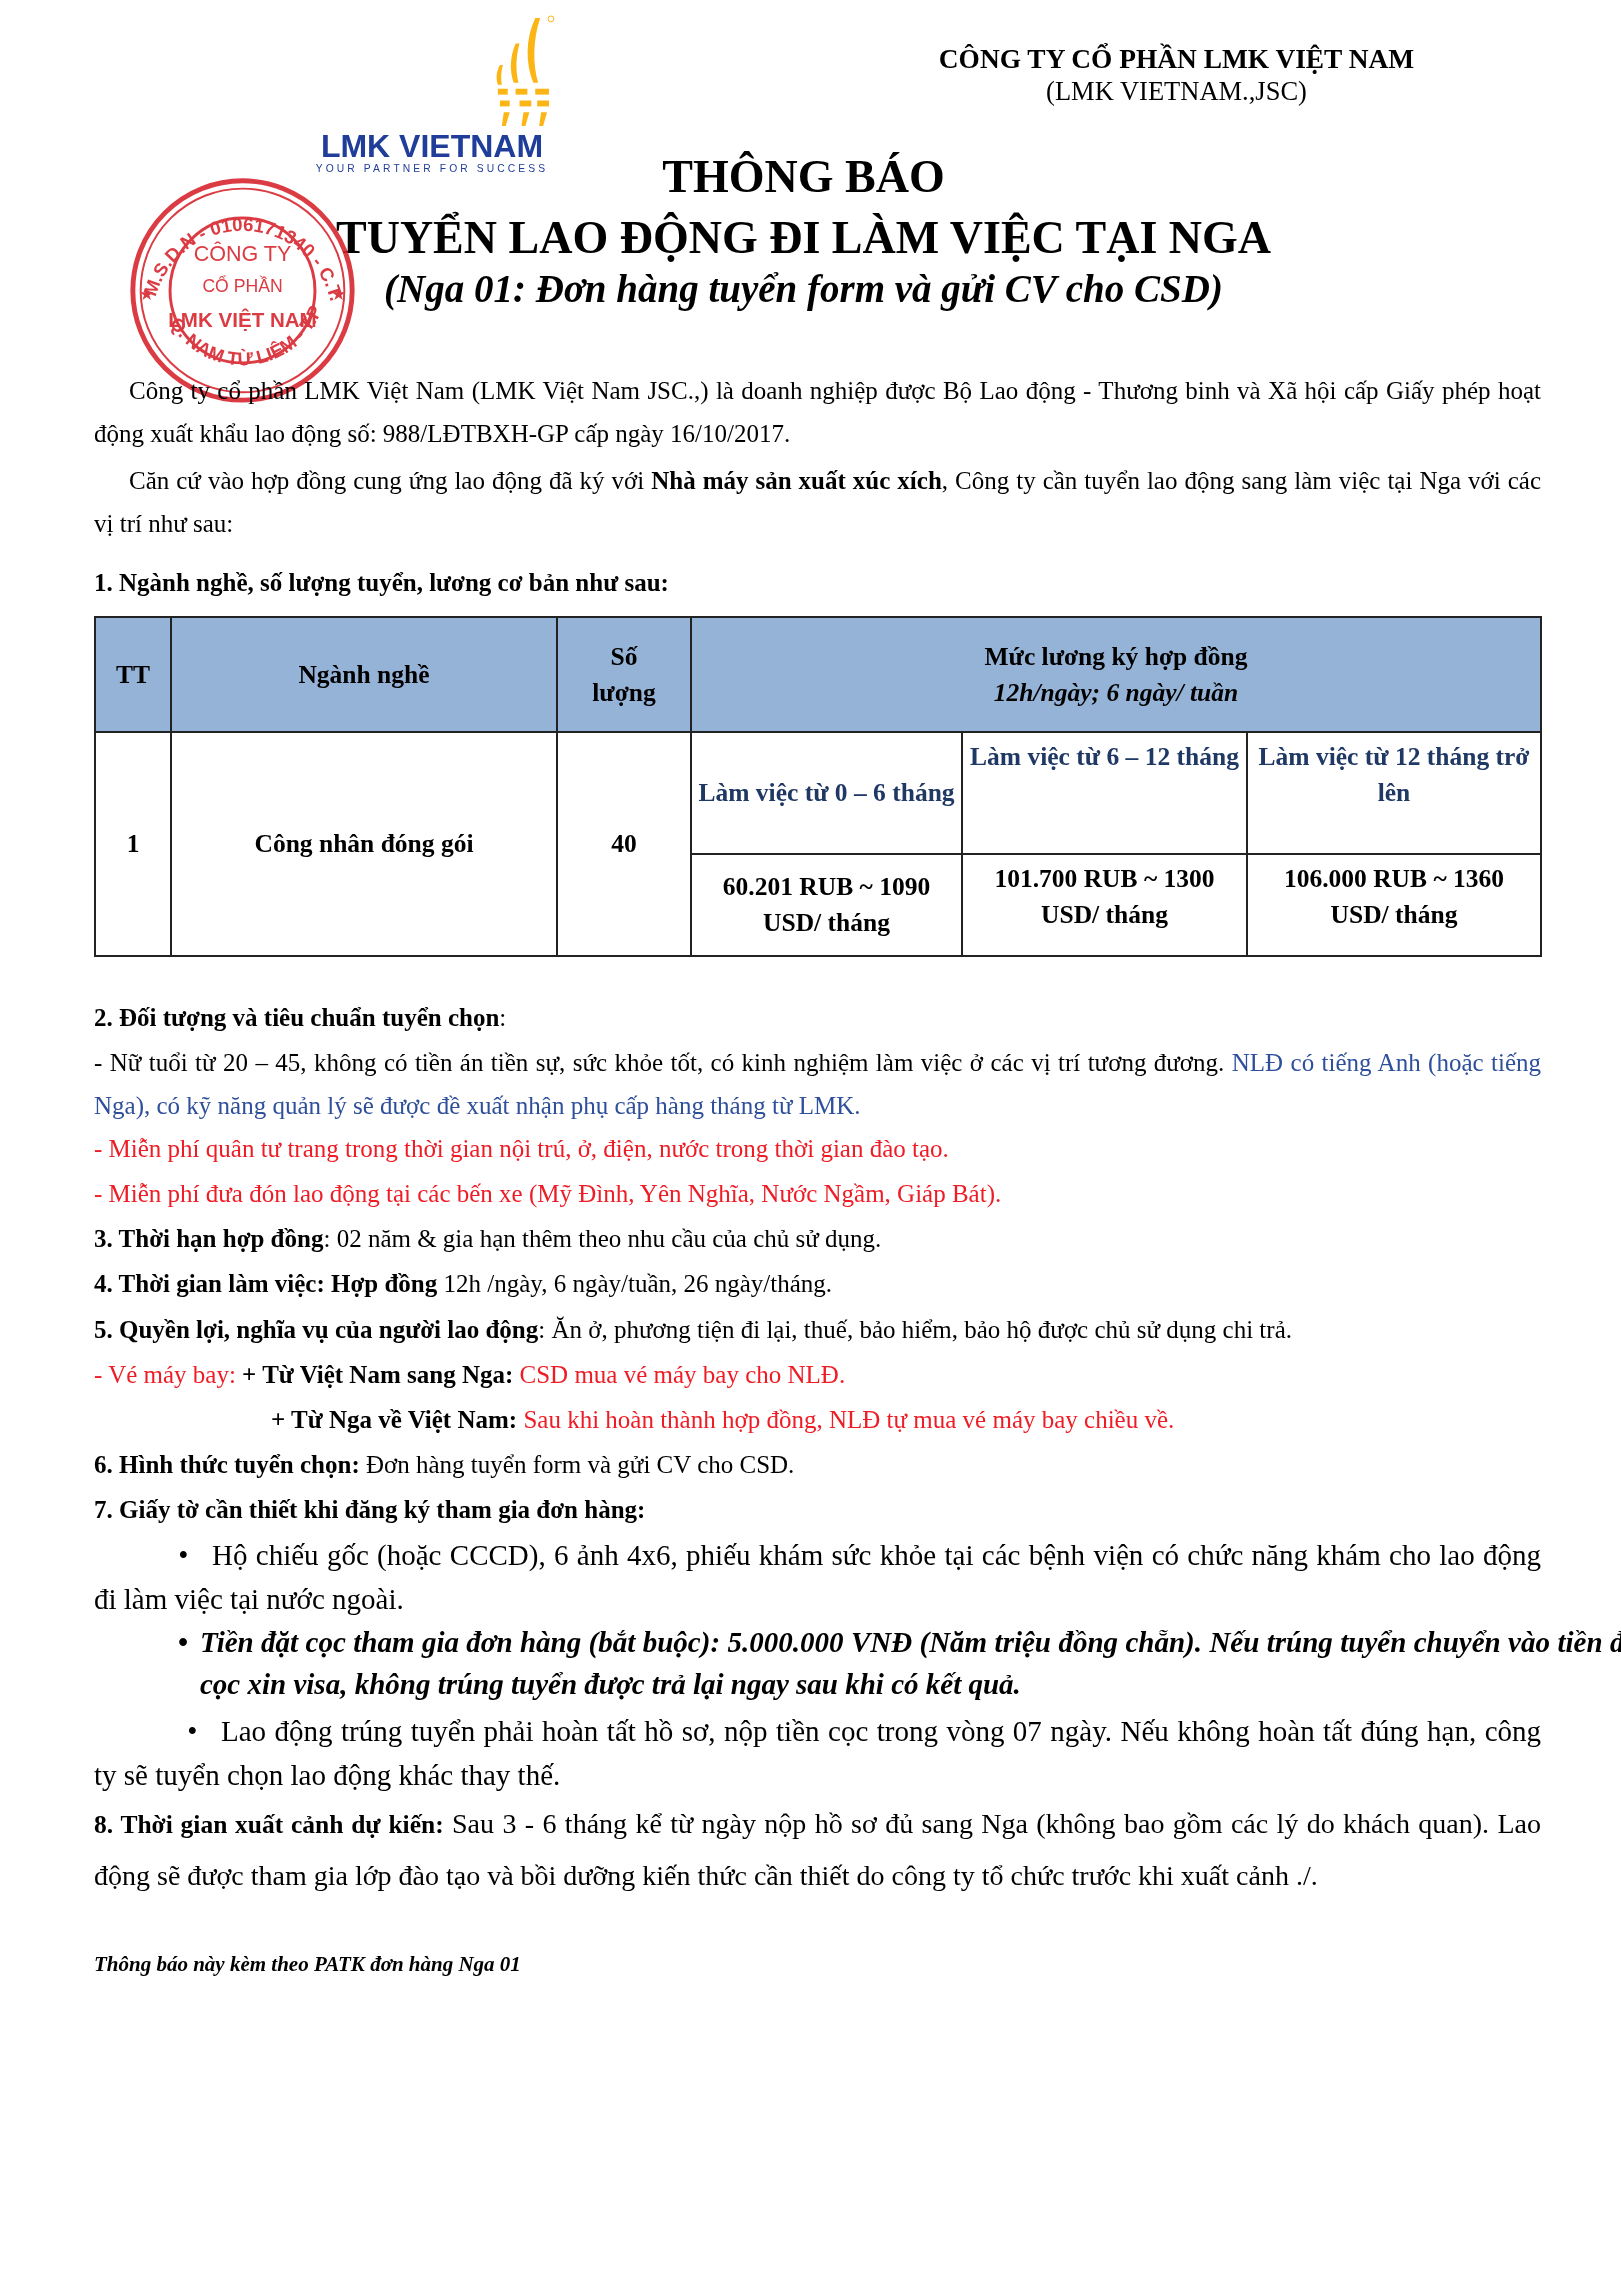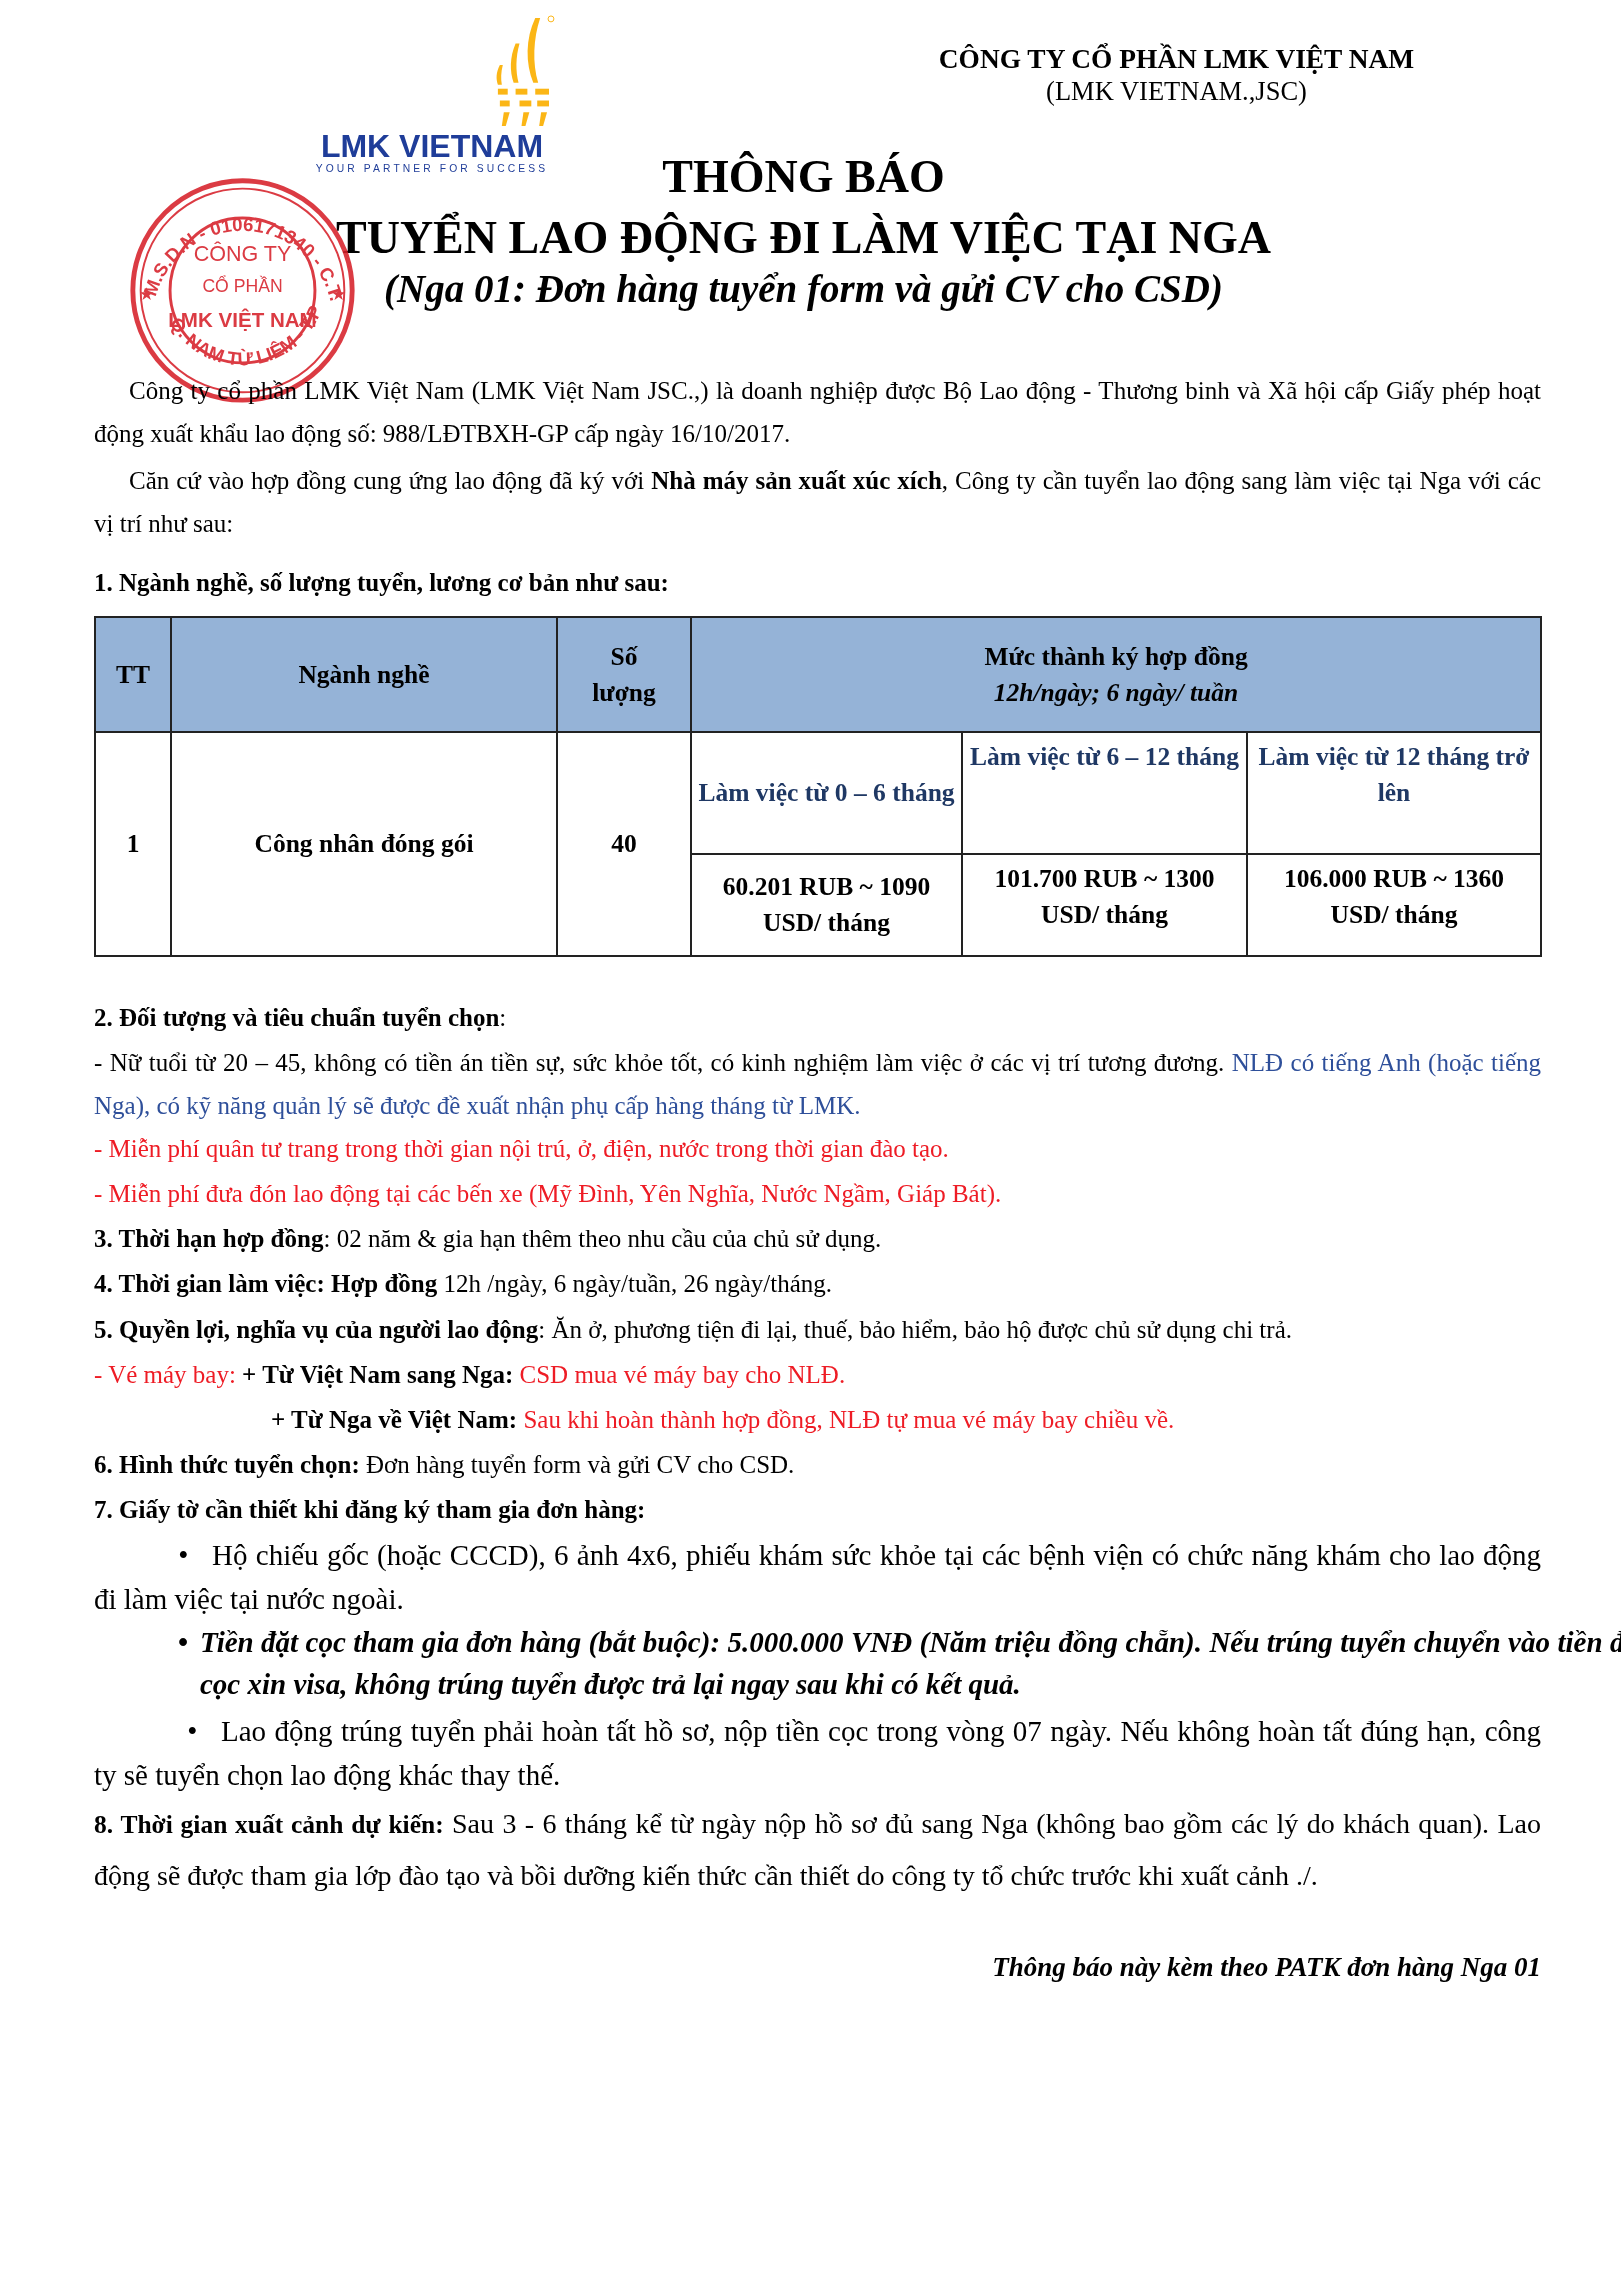--- a/index.html
+++ b/index.html
@@ -48,22 +48,22 @@
   #salary-table .period { color: #1f3864; height: 114px; vertical-align: top; padding-top: 5.9px; }
   #salary-table .period.mid { vertical-align: middle; padding-top: 0; }
   #salary-table .wage { height: 94px; vertical-align: top; padding-top: 5.9px; }
   #salary-table .wage.mid { vertical-align: middle; padding-top: 0; }
 
   
   .bullet-item { left: 94px; width: 1447px; font-size: 29px; line-height: 44px; text-align: justify; }
   .bullet-dot { display: inline-block; width: 59px; text-align: right; padding-right: 23.5px; box-sizing: border-box; }
   .hang { padding-left: 106px; text-indent: -47px; }
 
-  #footer-note { left: 94px; width: 1447px; top: 1952px; text-align: right;
-                 font-size: 27px; font-weight: bold; font-style: italic; }
+  #footer-note { left: 94px; width: 1447px; top: 1952px; text-align: left;
+                 font-size: 21px; font-weight: bold; font-style: italic; }
 </style>
 </head>
 <body>
 
 <div id="logo" class="abs">
   <svg class="flame" viewBox="0 0 70 118">
     <path d="M50 4 C40 25 40 50 48 70 L53 70 C47 50 48 25 55 4 Z" fill="#fbb616"></path>
     <path d="M30 30 C24 44 24 58 28 70 L33 70 C30 58 30 44 34 30 Z" fill="#fbb616"></path>
     <path d="M14 52 C10 60 10 66 12 72 L16 72 C15 66 15 60 17 52 Z" fill="#fbb616"></path>
     <rect x="12" y="76" width="10" height="6" fill="#fbb616"></rect>
@@ -123,21 +123,21 @@
       <col style="width:134px">
     <col style="width:271px">
       <col style="width:285px">
       <col style="width:294px">
   </colgroup>
   <tbody>
       <tr class="hdr">
     <td>TT</td>
     <td>Ngành nghề</td>
     <td><span>Số</span><br><span>lượng</span></td>
-    <td colspan="3"><span>Mức thành ký hợp đồng</span><br><span class="sub-hdr">12h/ngày; 6 ngày/ tuần</span></td>
+    <td colspan="3"><span>Mức lương ký hợp đồng</span><br><span class="sub-hdr">12h/ngày; 6 ngày/ tuần</span></td>
   </tr>
   <tr>
     <td rowspan="2">1</td>
     <td rowspan="2">Công nhân đóng gói</td>
     <td rowspan="2">40</td>
     <td class="period mid">Làm việc từ 0 – 6 tháng</td>
     <td class="period">Làm việc từ 6 – 12 tháng</td>
     <td class="period">Làm việc từ 12 tháng trở lên</td>
   </tr>
   <tr>

